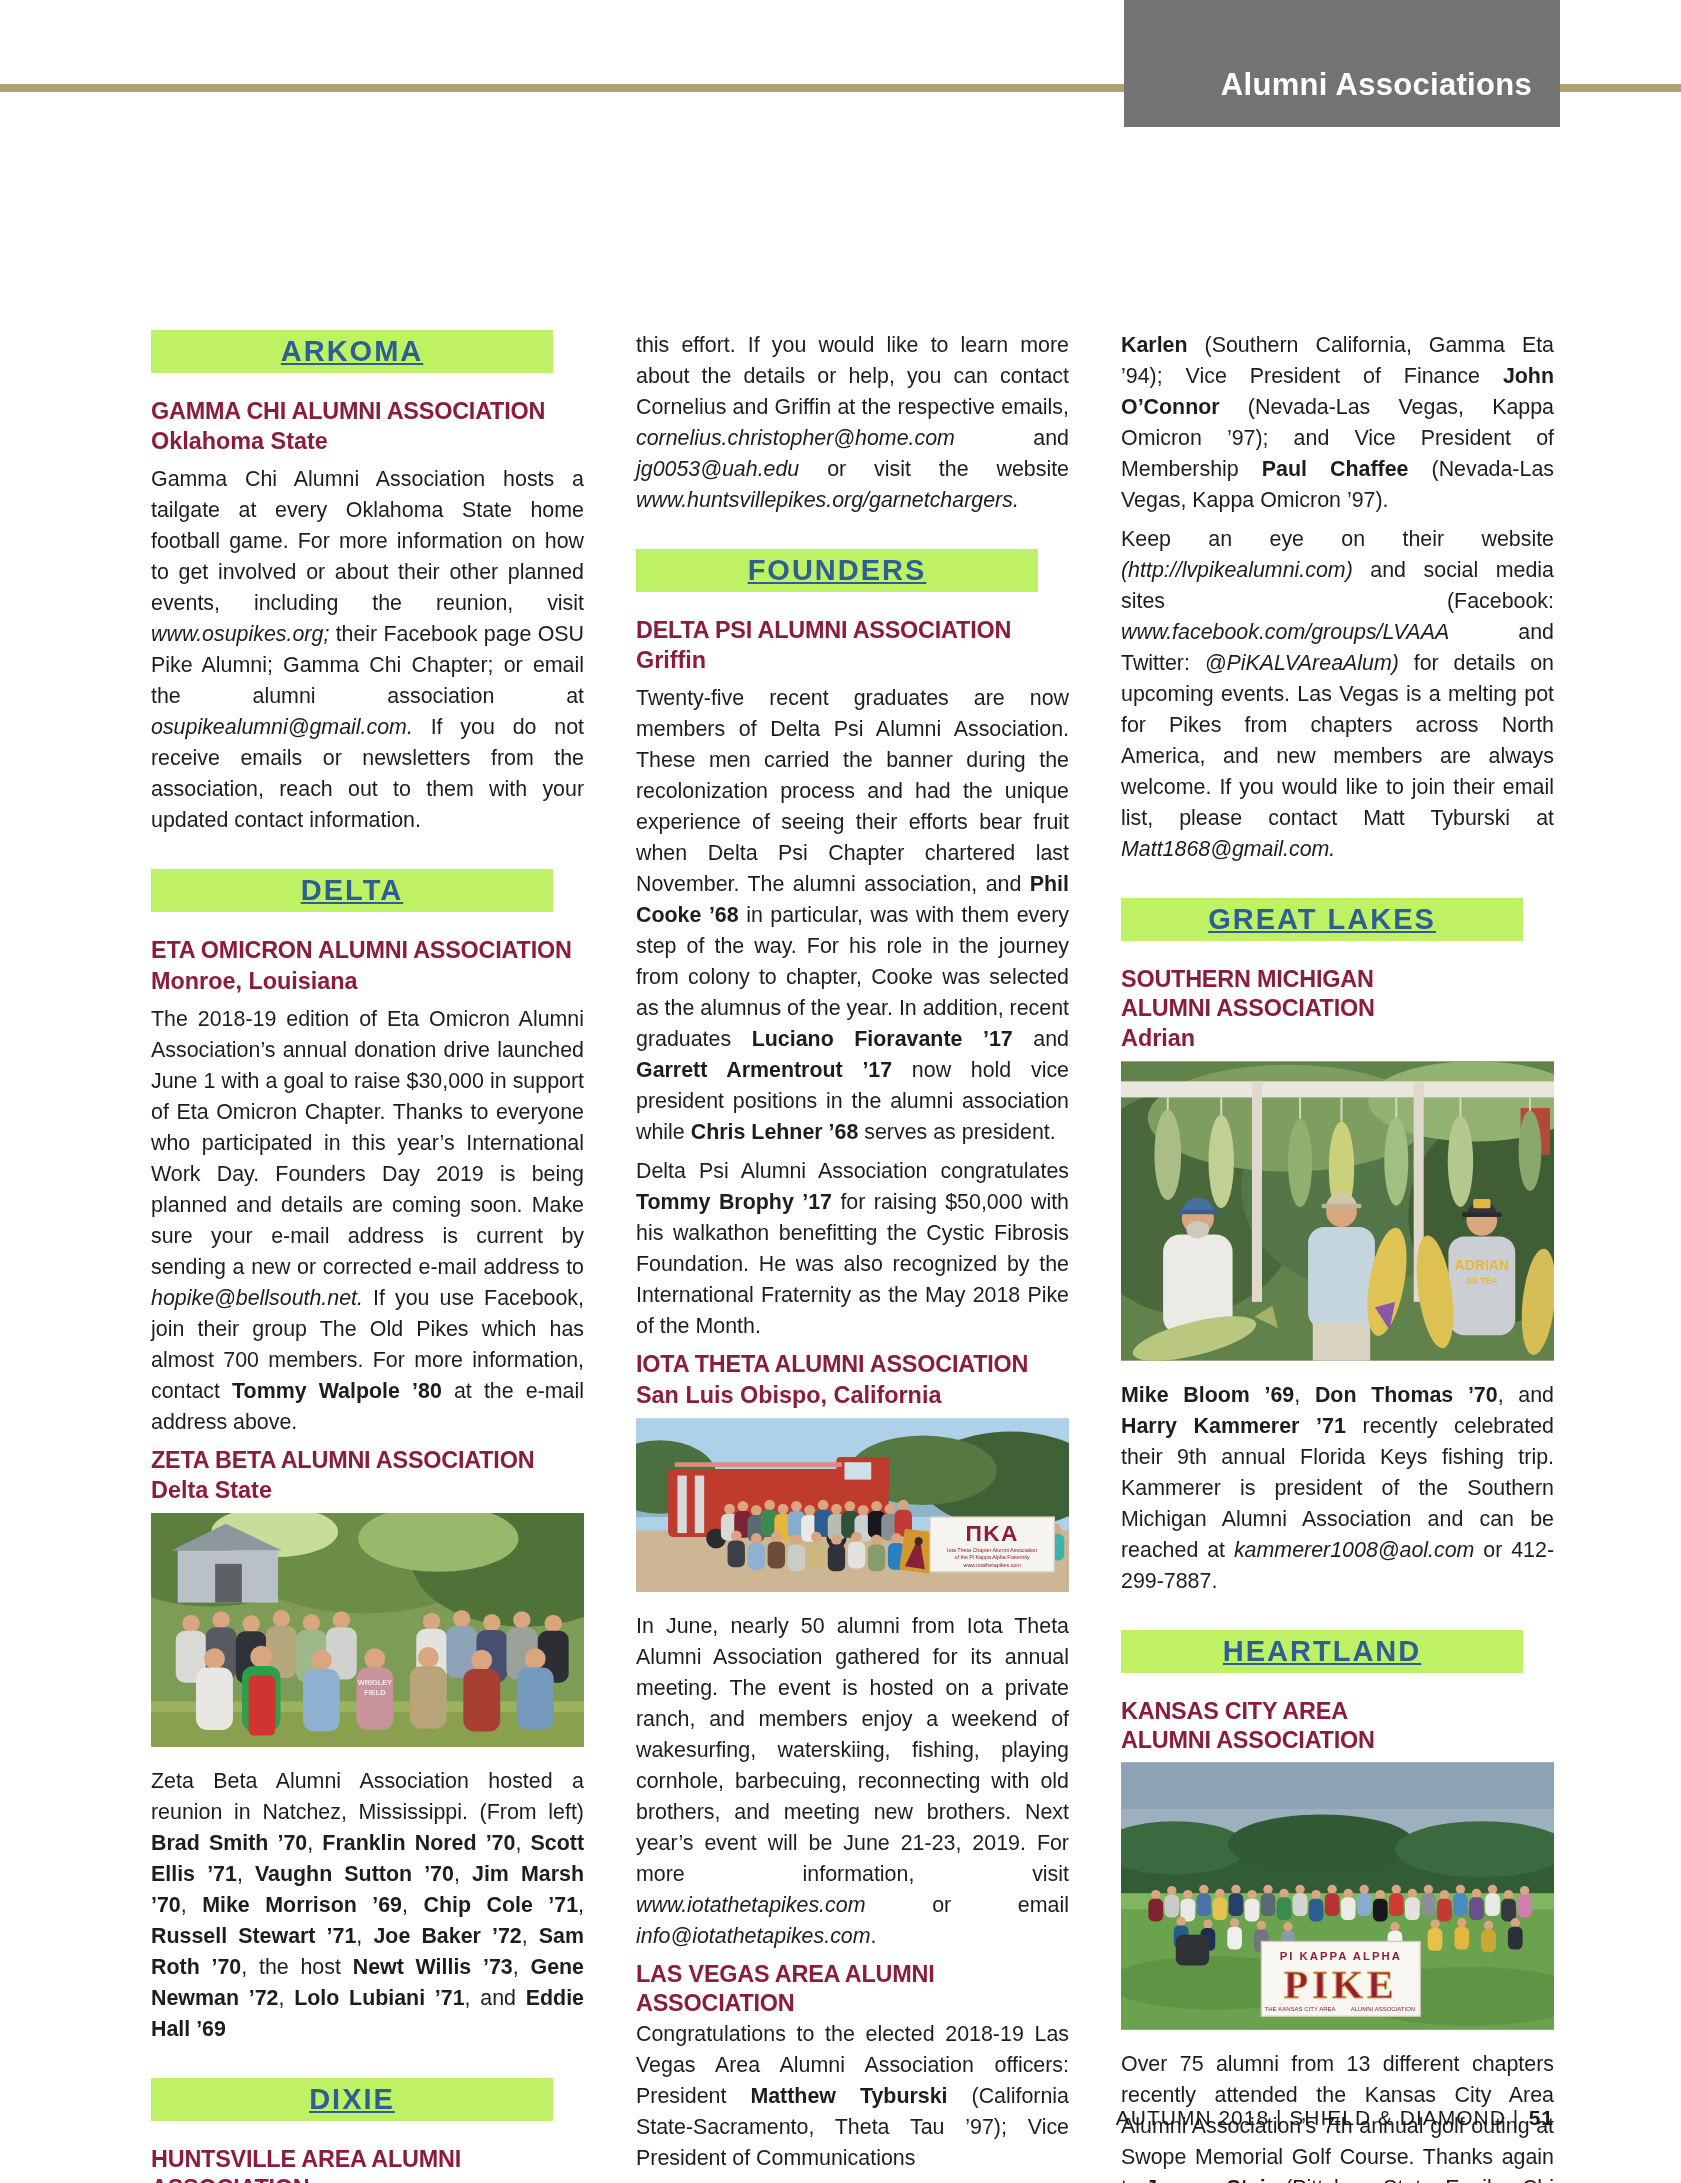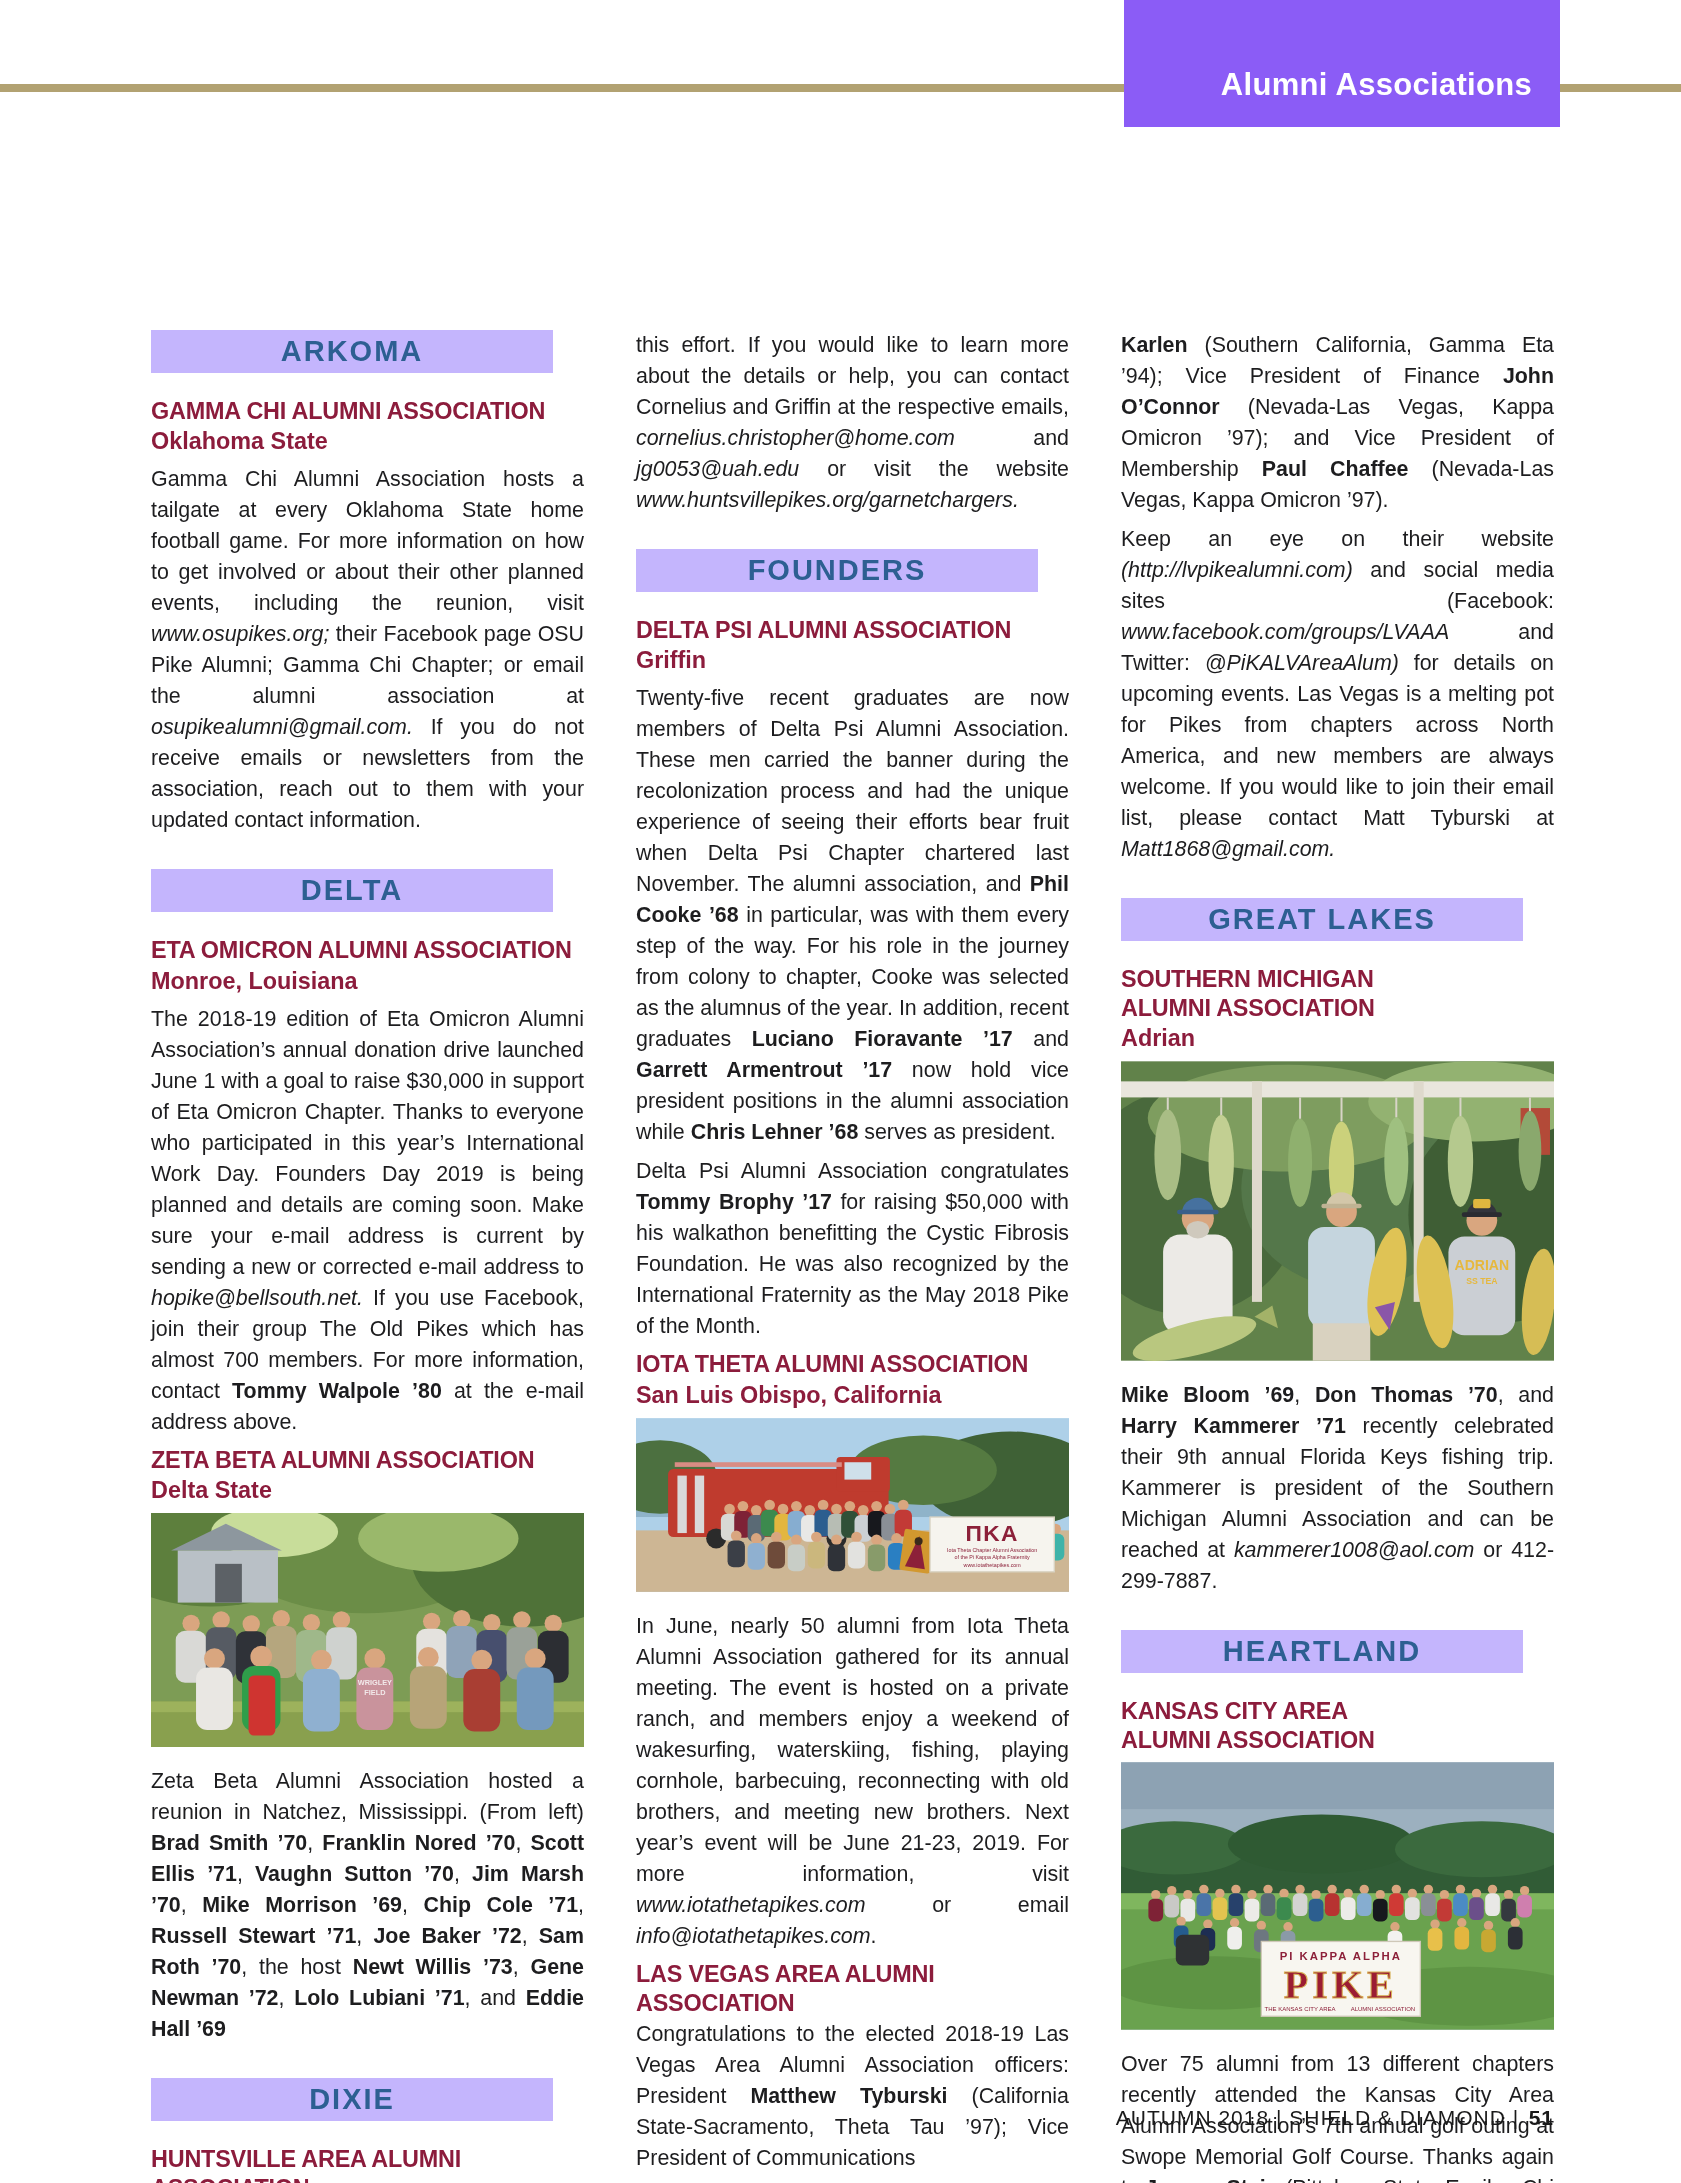--- a/index.html
+++ b/index.html
@@ -1,28 +1,28 @@
 <!DOCTYPE html>
 <html style="font-size:10.7px"><head>
 <meta charset="utf-8">
 <style>
   html,body{margin:0;padding:0;background:#ffffff;}
   body{width:1682px;height:2183px;position:relative;overflow:hidden;
        font-family:"Liberation Sans",sans-serif;color:#1d1d1f;}
   .gold-rule{position:absolute;left:0;top:84px;width:1682px;height:8px;background:#b2a272;}
-  .masthead{position:absolute;left:1124px;top:0;width:436px;height:127px;background:#8b5cf6;
+  .masthead{position:absolute;left:1124px;top:0;width:436px;height:127px;background:#737373;
             display:flex;align-items:flex-end;justify-content:flex-end;padding:0 28px 24px 0;
             box-sizing:border-box;}
   .masthead span{color:#ffffff;font-weight:bold;font-size:31px;letter-spacing:0.3px;}
   .cols{position:absolute;left:151px;top:330px;width:1403px;display:flex;gap:52px;}
   .col{width:433px;flex:0 0 433px;}
   .col > :first-child{margin-top:0;}
-  .banner{background:#c4b5fd;color:#2d5f92;font-weight:bold;font-size:29px;letter-spacing:2px;
+  .banner{background:#bef264;color:#2d5f92;font-weight:bold;font-size:29px;letter-spacing:2px;
           text-align:center;height:43px;line-height:43px;width:calc(100% - 31px);
-          margin:33px 31px 24px 0;}
+          margin:33px 31px 24px 0;text-decoration:underline;}
   .sec-title{color:#8c1c3c;font-weight:bold;font-size:23.4px;line-height:29px;white-space:pre-line;
              margin:0 0 1.3px 0;letter-spacing:-0.2px;}
   .sec-sub{color:#8c1c3c;font-weight:bold;font-size:23.4px;line-height:29px;margin:0 0 8px 0;}
   .body-p{font-size:21.4px;line-height:31px;text-align:justify;margin:0 0 8px 0;hyphens:auto;}
   .run-b{font-weight:bold;}
   .run-i{font-style:italic;}
   .photo{width:433px;margin:6.7px 0 19px 0;display:block;}
   .photo svg{display:block;}
   .footer{position:absolute;left:0;top:2106px;width:1554px;text-align:right;font-size:21px;
           letter-spacing:1px;color:#1a1a1a;}

